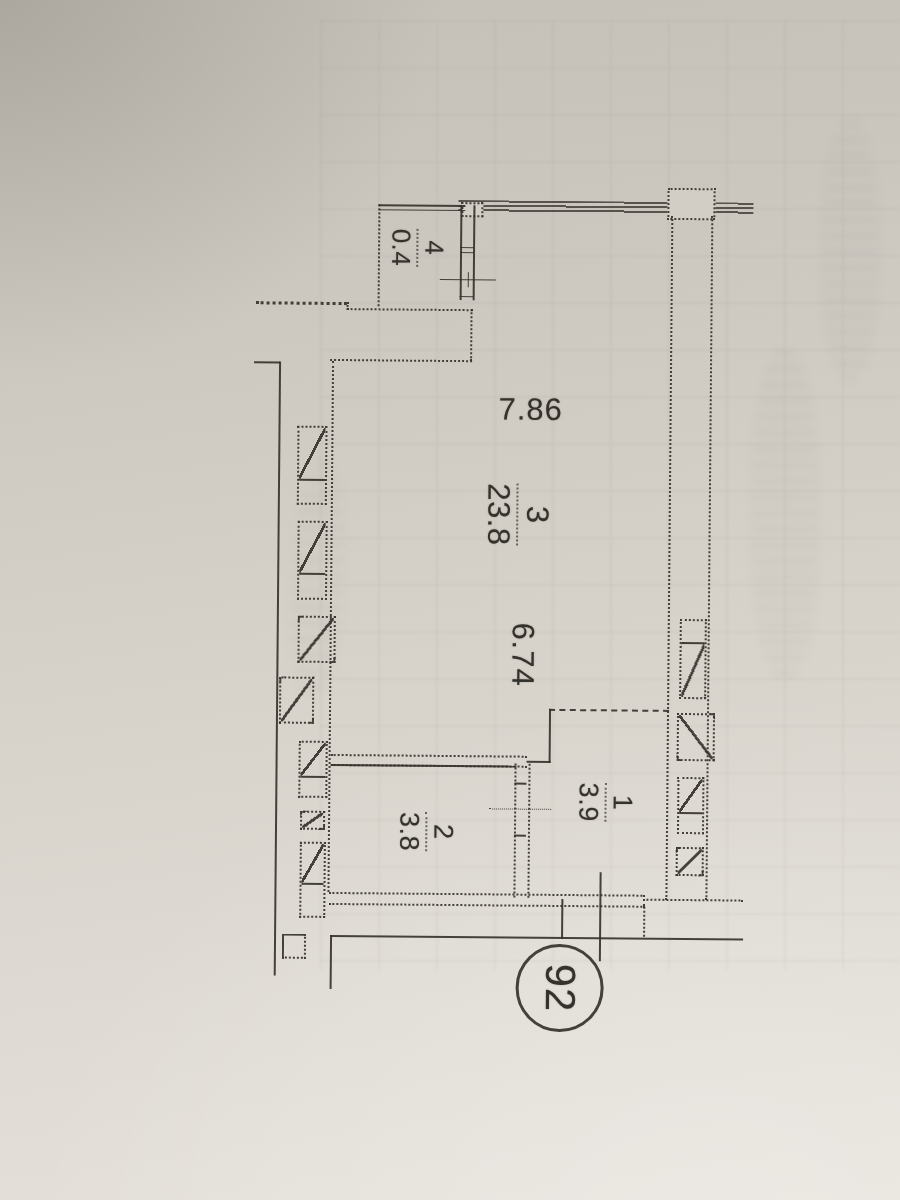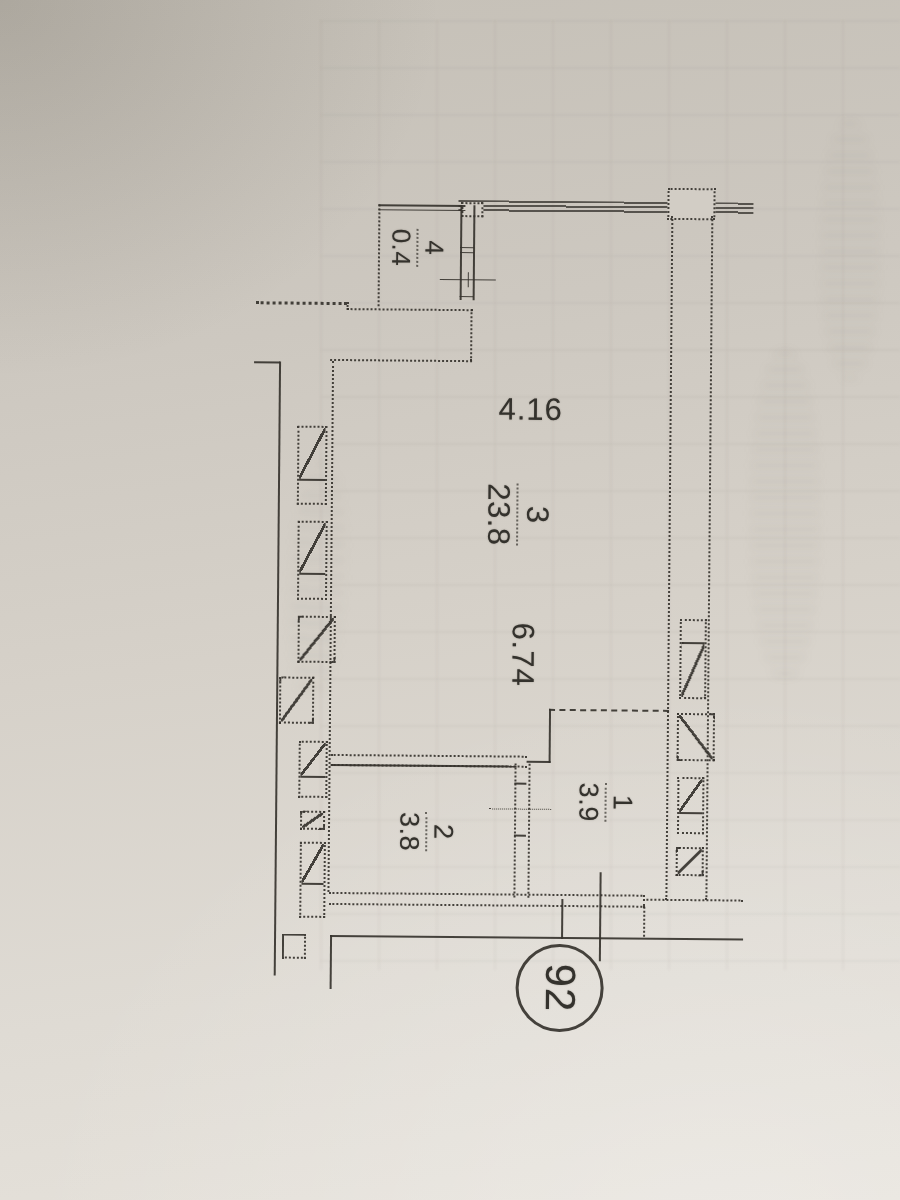--- a/index.html
+++ b/index.html
@@ -173,17 +173,17 @@
       <span>2</span>
       <span class="sep"></span>
       <span>3.8</span>
     </div>
     <div class="rlabel" style="left:607px;top:801px;font-size:27px;">
       <span>1</span>
       <span class="sep"></span>
       <span>3.9</span>
     </div>
 
-    <div class="dim" style="left:529px;top:409px;font-size:31px;">4.16</div>
+    <div class="dim" style="left:529px;top:409px;font-size:31px;">7.86</div>
     <div class="dim rot" style="left:523px;top:654px;font-size:31px;">6.74</div>
 
   </div>
 </div>
 
 </body></html>

